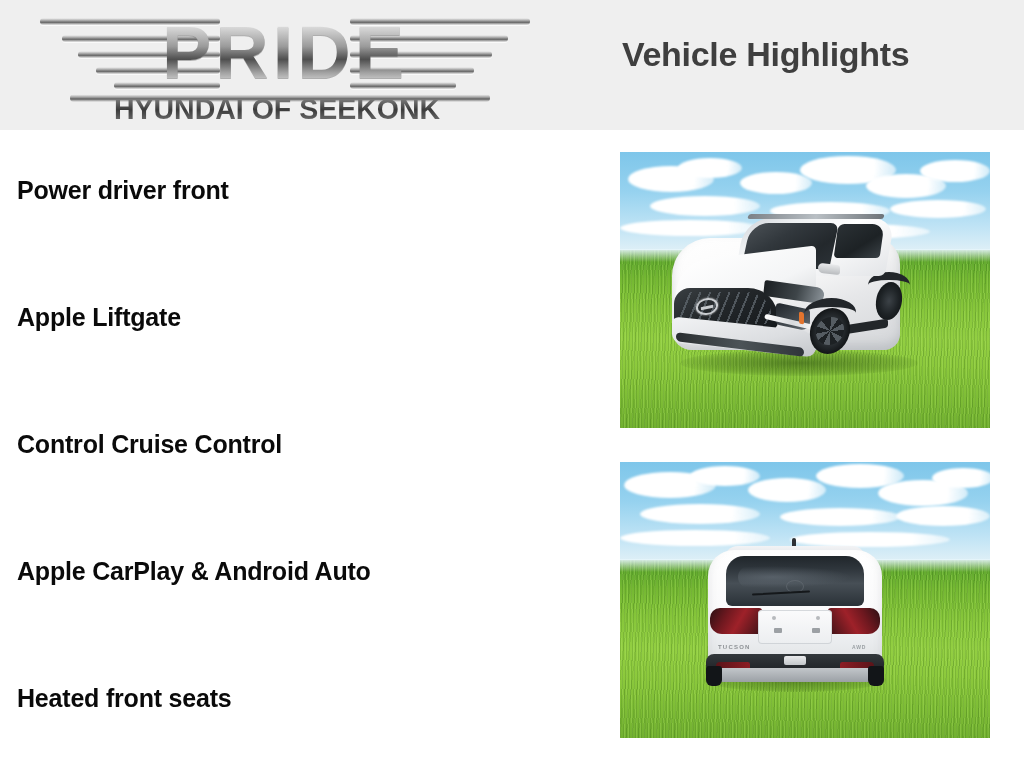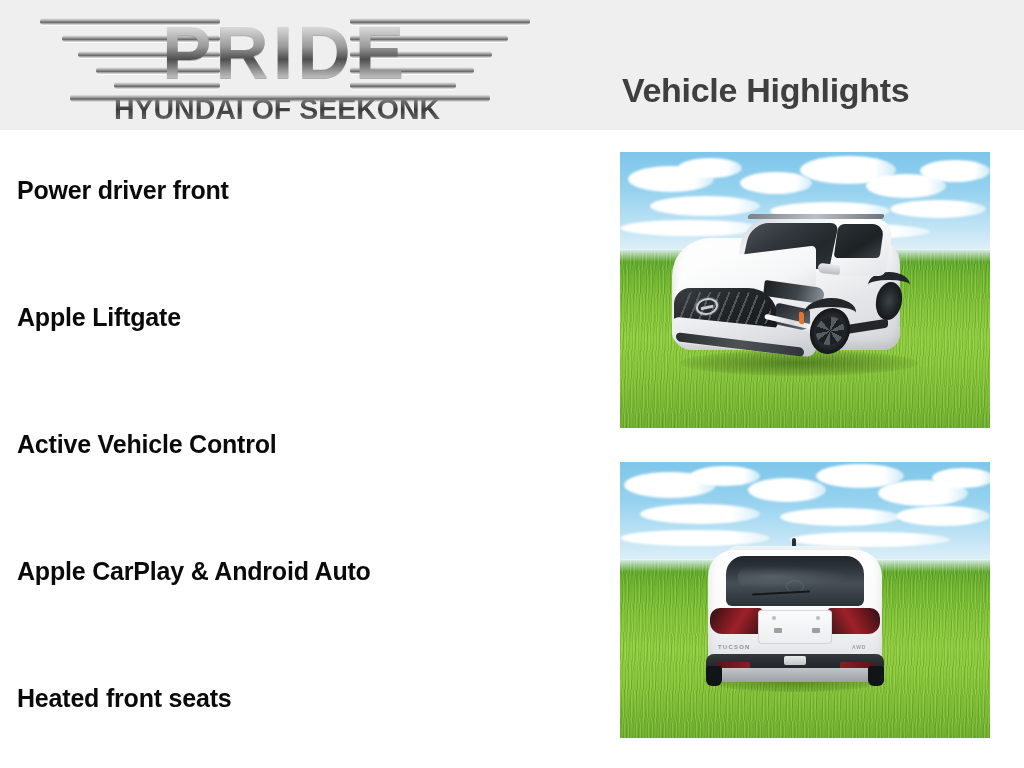--- a/index.html
+++ b/index.html
@@ -61,21 +61,20 @@
     background:linear-gradient(to bottom,#9b9b9b 0%,#6d6d6d 28%,#3b3b3b 52%,#616161 78%,#8f8f8f 100%);
     -webkit-background-clip:text; background-clip:text;
     color:transparent; -webkit-text-fill-color:transparent;
     transform:scaleX(.95); transform-origin:center;
   }
 
   .header-title {
     position:absolute; left:622px; top:35px;
     font-size:34px; font-weight:bold; color:#3f3f3f;
     letter-spacing:-0.3px;
-    margin-top:36px;
   }
 
   
   .features { position:absolute; left:17px; top:130px; width:590px; height:638px; }
   .feature-item {
     position:absolute; left:0; width:590px; height:30px;
     font-size:25px; font-weight:bold; color:#0a0a0a;
     letter-spacing:-0.2px; line-height:30px; white-space:nowrap;
   }
   .fi0 { top:45px;  }
@@ -377,21 +376,21 @@
     </div>
     <span class="subwordmark">HYUNDAI OF SEEKONK</span>
   </div>
 
   <div class="header-title">Vehicle Highlights</div>
 </div>
 
 <div class="features">
   <div class="feature-item fi0">Power driver front</div>
   <div class="feature-item fi1">Apple Liftgate</div>
-  <div class="feature-item fi2">Active Vehicle Control</div>
+  <div class="feature-item fi2">Control Cruise Control</div>
   <div class="feature-item fi3">Apple CarPlay &amp; Android Auto</div>
   <div class="feature-item fi4">Heated front seats</div>
 </div>
 
 <div class="photo photo-front">
   <div class="sky"></div>
   <span class="cloud" style="left:8px;  top:14px; width:86px; height:26px;"></span>
   <span class="cloud" style="left:58px; top:6px;  width:64px; height:20px;"></span>
   <span class="cloud" style="left:120px;top:20px; width:72px; height:22px;"></span>
   <span class="cloud" style="left:180px;top:4px;  width:96px; height:28px;"></span>

